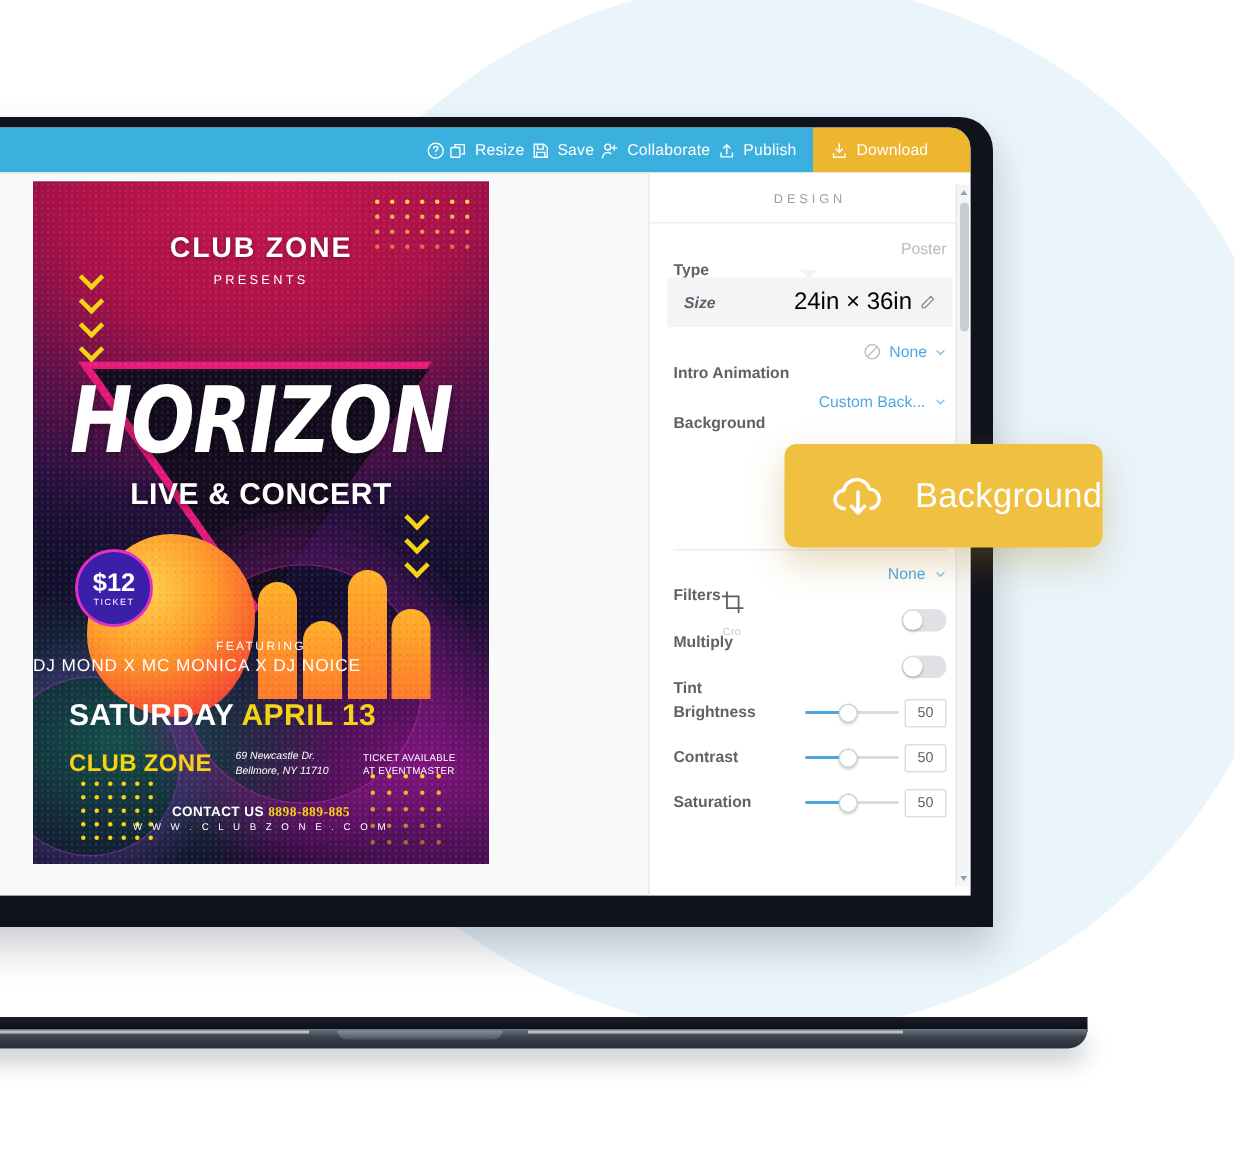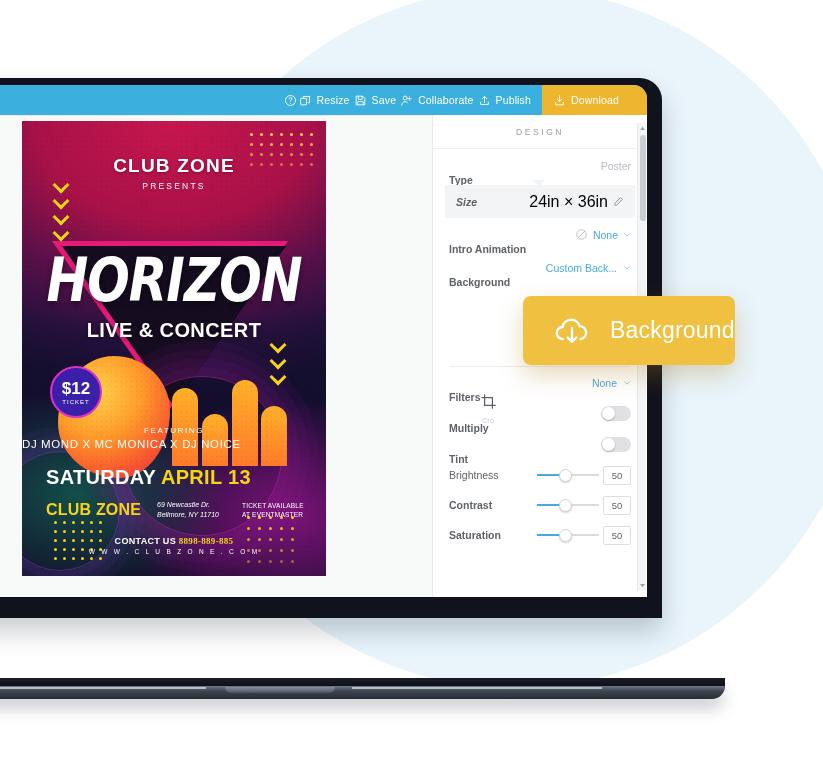--- a/index.html
+++ b/index.html
@@ -518,21 +518,21 @@
           </div>
 
           <div class="row" style="height:31px">
             <span class="lbl">Tint</span>
             <span class="toggle">
                 <i></i>
               </span>
           </div>
 
           <div class="slider-row">
-            <span class="lbl" style="color:#5f6368;font-size:10.5px;font-weight:normal;">Brightness</span>
+            <span class="lbl" style="color:#5f6368;font-size:10.5px;font-weight:bold;">Brightness</span>
             <span style="display:flex;align-items:center;">
               <span class="slider">
                 <i class="s-track"></i>
                   <i class="s-fill"></i>
                   <i class="s-thumb"></i>
               </span>
               <span class="numbox">50</span>
             </span>
           </div>
 

